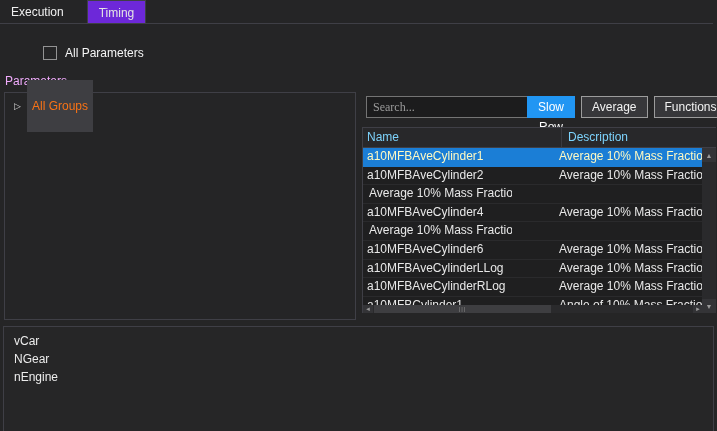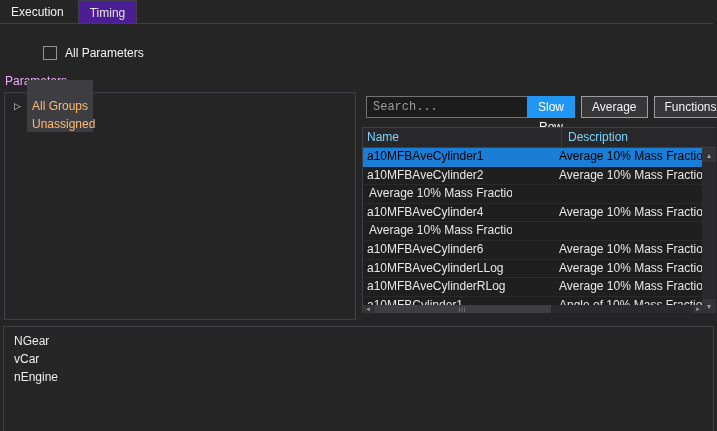--- a/index.html
+++ b/index.html
@@ -14,50 +14,50 @@
     width:717px;height:431px;position:relative;overflow:hidden;
     background:var(--bg);
     font-family:"Liberation Sans",sans-serif;
     font-size:12px;color:#ececec;
     -webkit-font-smoothing:antialiased;
   }
   
   .tabstrip{position:absolute;left:0;top:0;right:4px;height:23px;border-bottom:1px solid var(--panel-border);display:flex;align-items:stretch;}
   .tab{padding:4px 11px 0 11px;line-height:16px;color:#f0f0f0;cursor:default;box-sizing:border-box;}
   .tab.active{background:var(--bg);}
-  .tab.inactive{background:#4c1d95;border:1px solid var(--panel-border);border-bottom:none;margin-left:3px;color:#e4e4e4;}
+  .tab.inactive{background:#6d28d9;border:1px solid var(--panel-border);border-bottom:none;margin-left:12px;color:#e4e4e4;}
   
   .chk-row{position:absolute;left:7px;top:46px;display:flex;align-items:center;margin-left:36px;}
   .checkbox{width:14px;height:14px;border:1px solid #939393;background:#252526;box-sizing:border-box;}
   .chk-label{margin-left:8px;color:#f5f5f5;}
   .section-label{position:absolute;left:5px;top:74px;color:#f0abfc;}
   
   .tree-panel{position:absolute;left:4px;top:92px;width:352px;height:228px;border:1px solid var(--panel-border);background:#252526;box-sizing:border-box;padding-top:4px;}
   .tree-item{height:18px;line-height:18px;display:flex;align-items:center;padding-left:9px;white-space:nowrap;}
   .expander{width:13px;font-size:9px;color:#d8d8d8;flex:0 0 13px;}
-  .tree-label{padding:17px 5px;color:#fdba74;}
+  .tree-label{padding:17px 5px;color:#f97316;}
   .tree-item.selected .tree-label{background:#3e3e42;}
   
-  .search-input{position:absolute;left:366px;top:96px;width:176px;height:22px;box-sizing:border-box;background:#1c1c1d;border:1px solid #747474;color:#cfcfcf;padding:0 6px;font-family:Liberation Mono, monospace;font-size:12px;outline:none;}
+  .search-input{position:absolute;left:366px;top:96px;width:176px;height:22px;box-sizing:border-box;background:#1c1c1d;border:1px solid #747474;color:#cfcfcf;padding:0 6px;font-family:Liberation Serif, serif;font-size:12px;outline:none;}
   .search-input::placeholder{color:#9b9b9b;}
   .btn-row{position:absolute;left:527px;top:96px;width:189px;height:22px;display:flex;gap:6px;}
   .fbtn{height:22px;box-sizing:border-box;background:#37373a;border:1px solid #9c9c9c;color:#f2f2f2;font-family:"Liberation Sans",sans-serif;font-size:12px;padding:0 10px;line-height:20px;cursor:default;}
   .fbtn.active{background:var(--accent-blue);border-color:var(--accent-blue);color:#fff;}
   
   .ptable{position:absolute;left:362px;top:127px;width:354px;height:186px;background:var(--row-bg);border-top:1px solid var(--panel-border);border-left:1px solid var(--panel-border);box-sizing:border-box;}
   .thead{display:flex;height:20px;background:#28282a;border-bottom:1px solid var(--panel-border);box-sizing:border-box;}
   .th{line-height:19px;color:#7dd3fc;box-sizing:border-box;white-space:nowrap;overflow:hidden;}
   .th.name{width:190px;padding-left:4px;}
   .th.desc{width:149px;padding-left:6px;border-left:1px solid #3a3a40;margin-left:8px;}
   .th.fill{flex:1;}
   .tbody{height:157px;overflow:hidden;}
   .trow{display:flex;height:18.6px;box-sizing:border-box;border-bottom:1px solid #2a2a2c;background:var(--row-bg);}
   .trow.selected{background:var(--selection-blue);border-bottom-color:var(--selection-blue);}
   .cell{line-height:17.5px;white-space:nowrap;overflow:hidden;color:#e8e8e8;box-sizing:border-box;}
-  .trow.selected .cell{color:#000000;}
+  .trow.selected .cell{color:#fef9c3;}
   .cell.name{width:190px;padding-left:4px;}
   .cell.desc{width:149px;padding-left:6px;}
   
   .vscroll{position:absolute;right:0;top:20px;width:14px;height:165px;background:#2a2a2c;display:flex;flex-direction:column;justify-content:space-between;}
   .sbtn{height:14px;width:14px;display:flex;align-items:center;justify-content:center;font-size:7px;color:#9a9a9a;background:#343437;}
   .hscroll{position:absolute;left:0;bottom:0;width:340px;height:8px;background:#2a2a2c;display:flex;align-items:stretch;}
   .hbtn{width:10px;display:flex;align-items:center;justify-content:center;font-size:6px;color:#9a9a9a;background:#343437;}
   .hthumb{margin-left:1px;width:177px;background:#3e3e41;display:flex;align-items:center;justify-content:center;color:#8d8d8d;font-size:6px;letter-spacing:1px;}
   .hspacer{flex:1;}
   
@@ -83,24 +83,20 @@
 
 <div class="section-label">Parameters</div>
 
 <div class="tree-panel">
 
     <div class="tree-item selected">
       <span class="expander">▷</span>
       <span class="tree-label">All Groups</span>
     </div>
 
-    <div class="tree-item">
-      <span class="expander" style="visibility: hidden;">▷</span>
-      <span class="tree-label">Unassigned</span>
-    </div>
   </div>
 
 <input class="search-input" type="text" placeholder="Search..." style="">
 
 <div class="btn-row">
 
     <button class="fbtn active"><span>Slow Row</span></button>
 
     <button class="fbtn"><span>Average</span></button>
 
@@ -165,18 +161,18 @@
   <div class="hscroll">
     <div class="hbtn">◄</div>
     <div class="hthumb">|||</div>
     <div class="hspacer"></div>
     <div class="hbtn">►</div>
   </div>
 </div>
 
 <div class="bottom-panel">
 
+    <div class="blist-item">vCar</div>
+
     <div class="blist-item">NGear</div>
-
-    <div class="blist-item">vCar</div>
 
     <div class="blist-item">nEngine</div>
   </div>
 
 </body></html>

